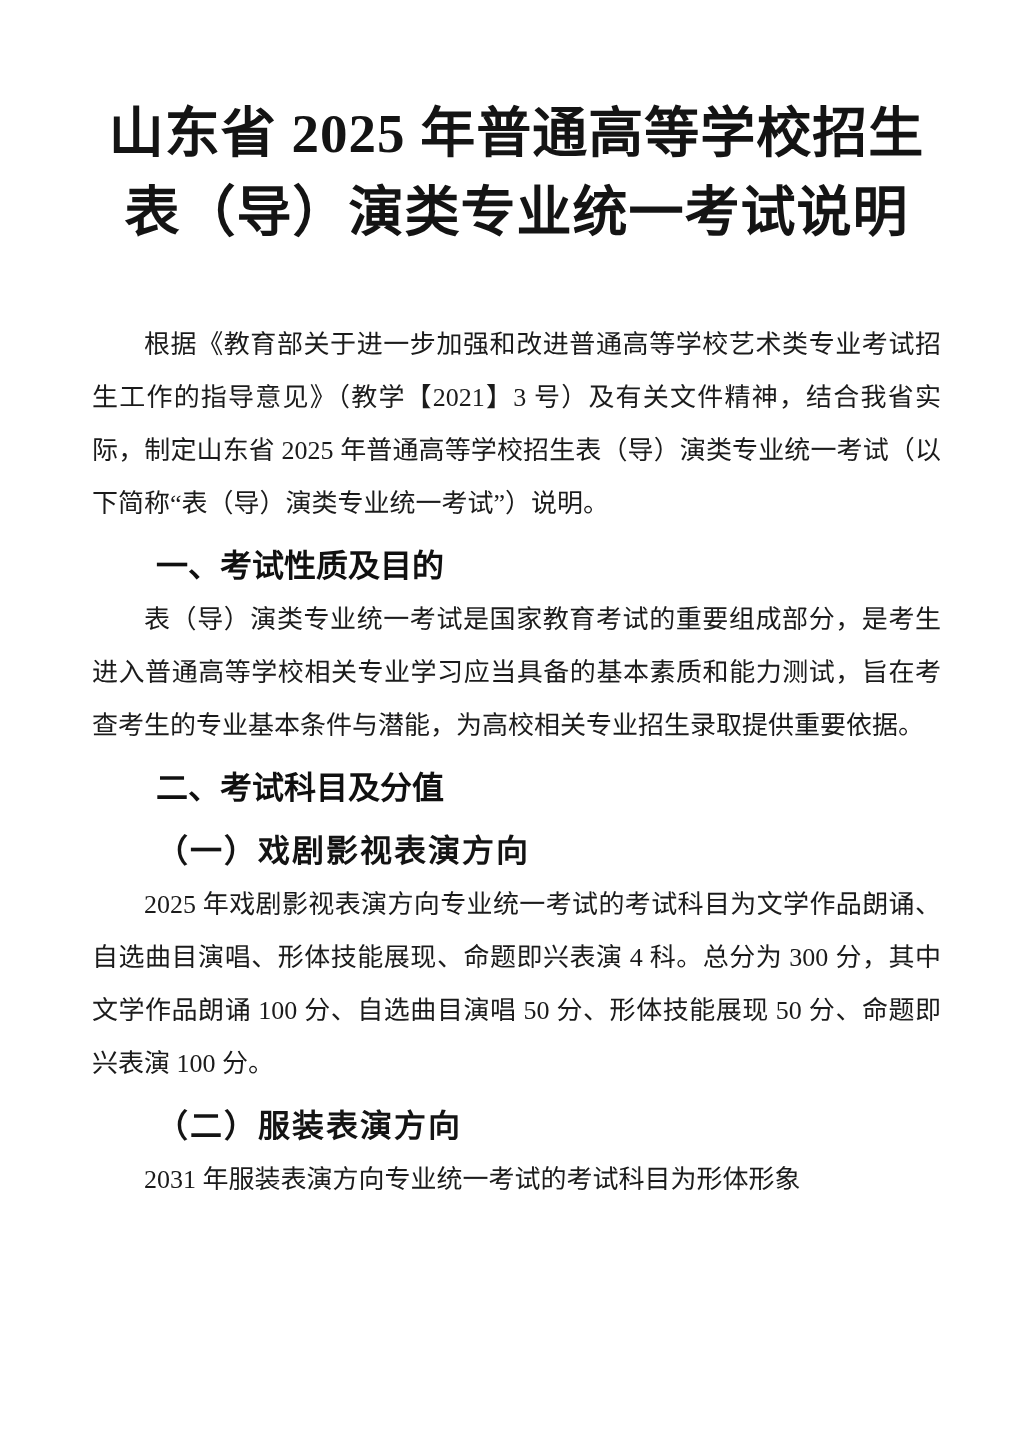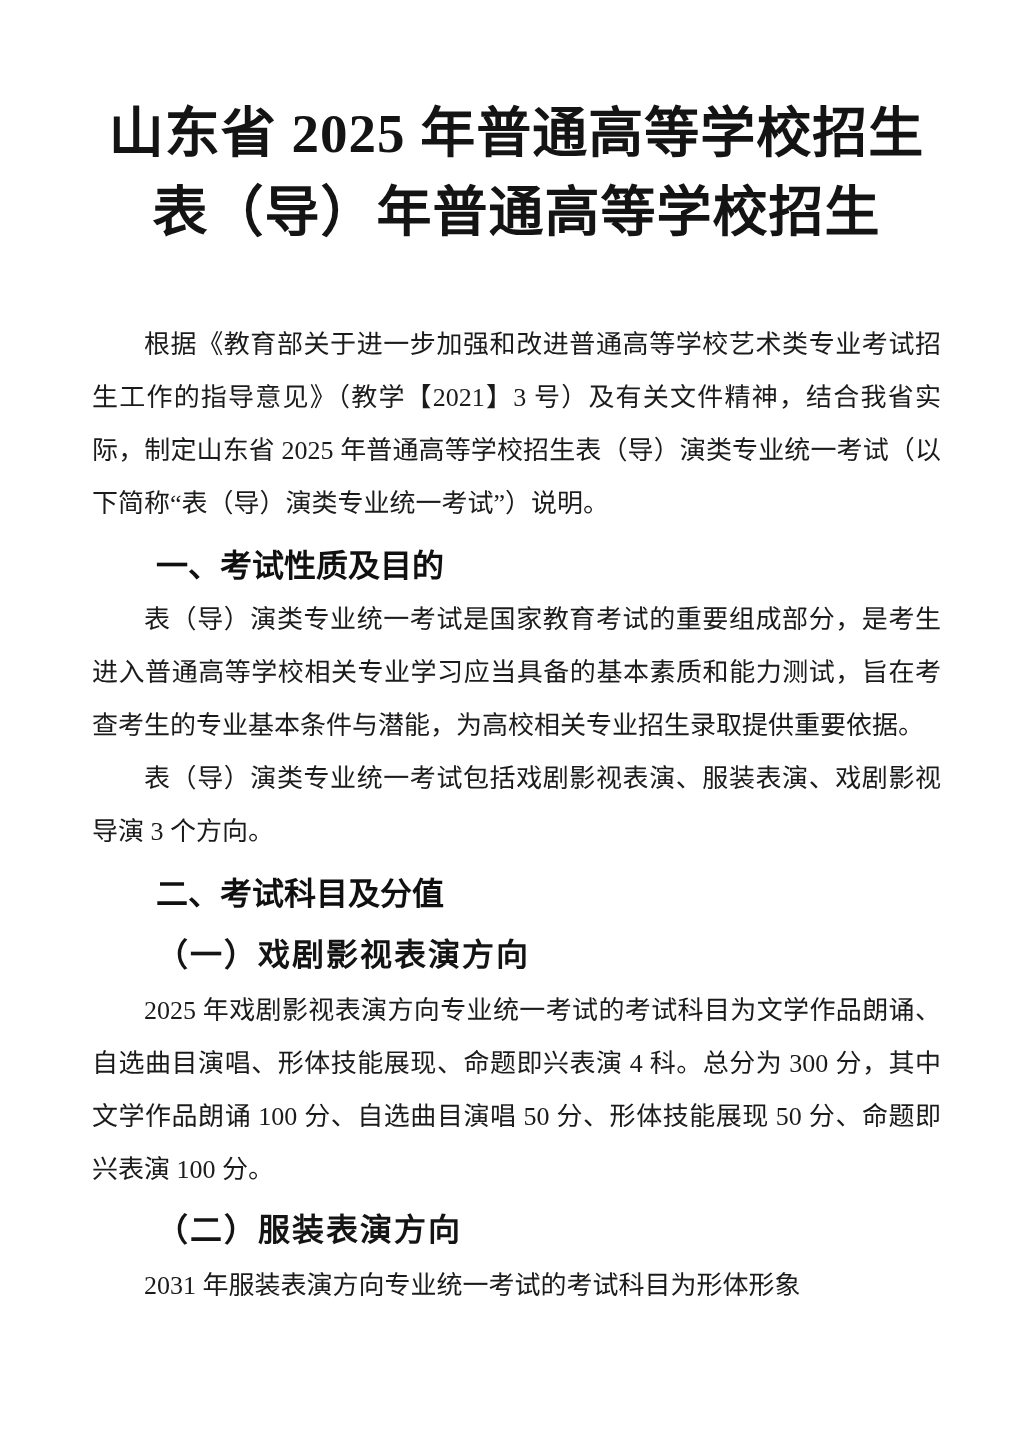--- a/index.html
+++ b/index.html
@@ -48,46 +48,45 @@
     margin: 10px 0 0 0;
     font-family: "Liberation Sans", "DejaVu Sans", sans-serif;
     font-weight: 700;
     font-size: 32px;
     line-height: 53px;
     text-indent: 2em;
     color: #101010;
   }
   .heading-kai {
     margin: 10px 0 0 0;
-    font-family: Liberation Mono, monospace;
+    font-family: Liberation Sans, sans-serif;
     font-weight: 700;
     font-size: 32px;
     line-height: 53px;
     text-indent: 2em;
     letter-spacing: 2px;
     color: #141414;
   }
 </style>
 </head>
 <body>
 
 <div class="page">
 
   <header class="doc-title">
     <span class="title-line">山东省 2025 年普通高等学校招生</span>
-    <span class="title-line">表（导）年普通高等学校招生</span>
+    <span class="title-line">表（导）演类专业统一考试说明</span>
   </header>
 
   <p class="para">根据《教育部关于进一步加强和改进普通高等学校艺术类专业考试招生工作的指导意见》（教学【2021】3 号）及有关文件精神，结合我省实际，制定山东省 2025 年普通高等学校招生表（导）演类专业统一考试（以下简称“表（导）演类专业统一考试”）说明。</p>
 
   <h2 class="heading-hei">一、考试性质及目的</h2>
 
   <p class="para">表（导）演类专业统一考试是国家教育考试的重要组成部分，是考生进入普通高等学校相关专业学习应当具备的基本素质和能力测试，旨在考查考生的专业基本条件与潜能，为高校相关专业招生录取提供重要依据。</p>
 
-  <p class="para">表（导）演类专业统一考试包括戏剧影视表演、服装表演、戏剧影视导演 3 个方向。</p>
 
   <h2 class="heading-hei">二、考试科目及分值</h2>
 
   <h3 class="heading-kai">（一）戏剧影视表演方向</h3>
 
   <p class="para">2025 年戏剧影视表演方向专业统一考试的考试科目为文学作品朗诵、自选曲目演唱、形体技能展现、命题即兴表演 4 科。总分为 300 分，其中文学作品朗诵 100 分、自选曲目演唱 50 分、形体技能展现 50 分、命题即兴表演 100 分。</p>
 
   <h3 class="heading-kai">（二）服装表演方向</h3>
 
   <p class="para">2031 年服装表演方向专业统一考试的考试科目为形体形象</p>

